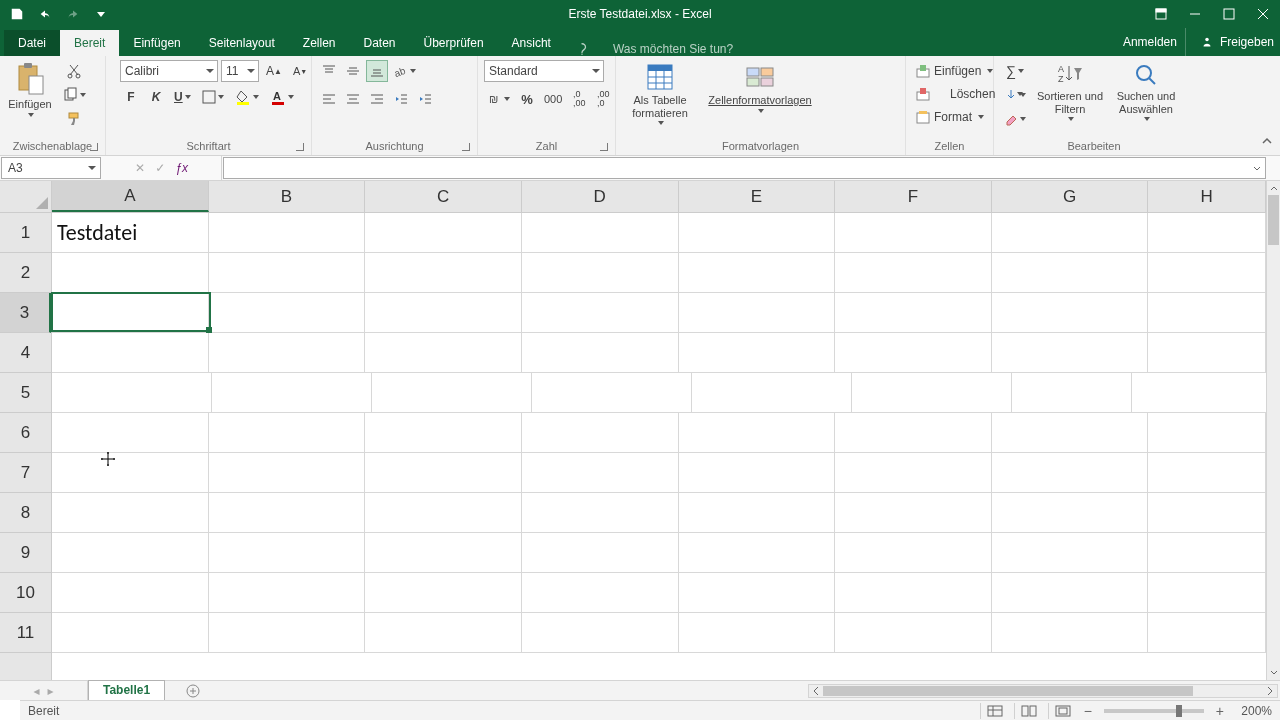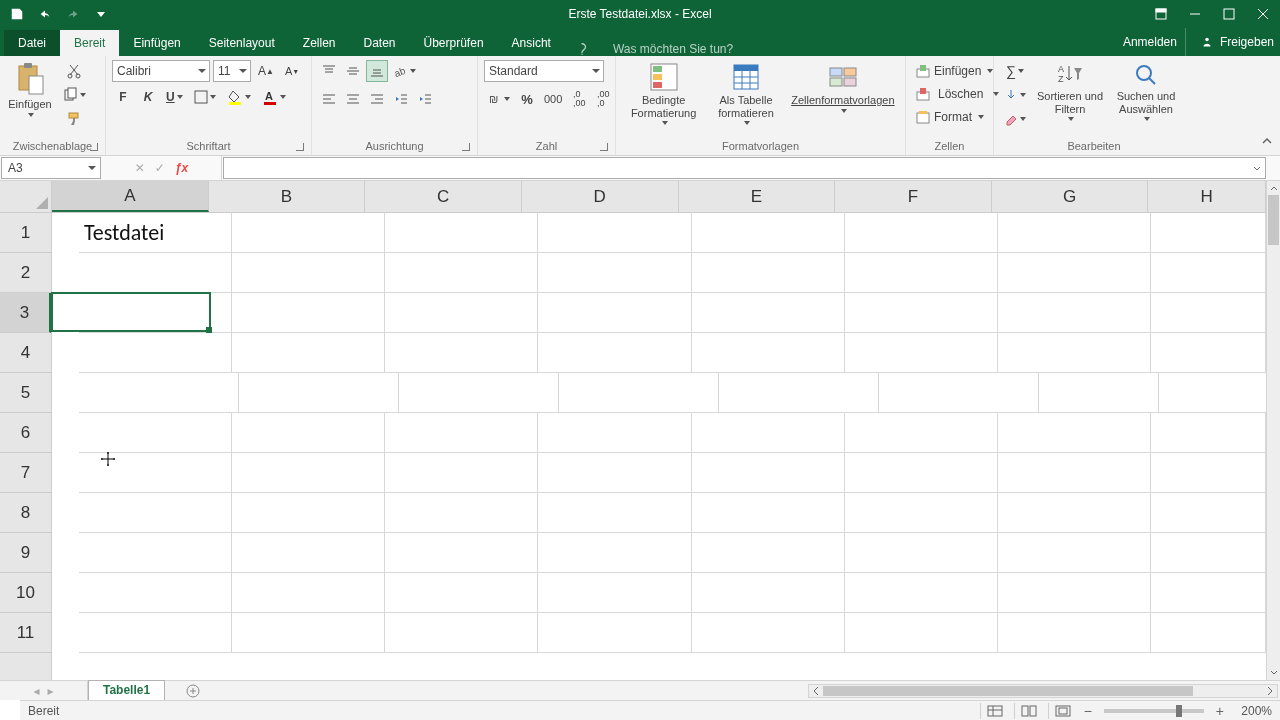--- a/index.html
+++ b/index.html
@@ -46,35 +46,35 @@
 .numfmt { width:120px; }
 .chev { display:inline-block; width:0;height:0;border-left:3px solid transparent;border-right:3px solid transparent;border-top:4px solid #555; margin-left:2px; vertical-align:middle; }
 .ribbon-collapse { position:absolute; right:6px; bottom:4px; cursor:pointer; }
 
 
 .fbar-row { height:25px; border-bottom:1px solid #d4d4d4; display:flex; align-items:stretch; background:#f9f9f9; }
 .namebox { width:100px; border:1px solid #ababab; margin:1px; background:#fff; display:flex; align-items:center; padding:0 6px; position:relative; font-size:12px; }
 .namebox .dd { position:absolute; right:4px; width:0;height:0;border-left:4px solid transparent;border-right:4px solid transparent;border-top:4px solid #555;}
 .fbar-mid { width:120px; display:flex; align-items:center; justify-content:center; gap:10px; border-right:1px solid #d4d4d4; }
 .fbar-mid .mic { color:#aaa; }
-.fx { font-style:italic; font-weight:bold; color:#ef4444; cursor:pointer; }
+.fx { font-style:italic; font-weight:normal; color:#701a75; cursor:pointer; }
 .fbar { flex:1; background:#fff; border:1px solid #ababab; margin:1px 14px 1px 1px; position:relative; }
 .fbar-expand { position:absolute; right:2px; top:4px; cursor:pointer; }
 
 
 .gridwrap { position:absolute; top:181px; left:0; right:0; bottom:40px; overflow:hidden; background:#fff; }
 .corner { position:absolute; left:0; top:0; width:52px; height:32px; background:#e6e6e6; border-right:1px solid #ccc; border-bottom:1px solid #ccc; cursor:pointer; }
 .corner::after { content:""; position:absolute; right:3px; bottom:3px; width:0;height:0;border-left:12px solid transparent; border-bottom:12px solid #b0b0b0; }
 .colheads { position:absolute; left:52px; right:14px; top:0; height:32px; display:flex; background:#e6e6e6; border-bottom:1px solid #ccc; }
 .ch { border-right:1px solid #ccc; display:flex; align-items:center; justify-content:center; font-size:17px; color:#333; cursor:pointer; }
 .ch.sel { background:#d3d3d3; border-bottom:2px solid #217346; }
 .rowheads { position:absolute; left:0; top:32px; bottom:0; width:52px; background:#e6e6e6; border-right:1px solid #ccc; }
 .rh { height:40px; border-bottom:1px solid #ccc; display:flex; align-items:center; justify-content:center; font-size:17px; color:#333; cursor:pointer; }
 .rh.sel { background:#d3d3d3; border-right:2px solid #217346; }
-.cells { position:absolute; left:52px; top:32px; right:14px; bottom:0;margin-left:27px; }
+.cells { position:absolute; left:52px; top:32px; right:14px; bottom:0; }
 .crow { height:40px; display:flex; border-bottom:1px solid #d8d8d8; }
 .cc { border-right:1px solid #d8d8d8; height:100%; display:flex; align-items:center; padding:0 5px; font-size:22px; color:#111; font-family: Calibri, sans-serif; }
 .cc.num { justify-content:flex-end; }
 .selcell { position:absolute; border:2px solid #217346; pointer-events:none; }
 .selcell::after { content:""; position:absolute; right:-3px; bottom:-3px; width:6px; height:6px; background:#217346; }
 .vscroll { position:absolute; right:0; top:0; bottom:0; width:14px; background:#eee; border-left:1px solid #d4d4d4; }
 .vscroll .arrow { height:14px; display:flex;align-items:center;justify-content:center; background:#eee; cursor:pointer; }
 .vscroll .track { position:absolute; top:14px; bottom:14px; left:0; right:0; }
 .vscroll .thumb { position:absolute; top:0; height:50px; left:1px; right:1px; background:#c6c6c6; cursor:pointer;}
 .vscroll .abot { position:absolute; bottom:0; left:0;right:0; height:14px; display:flex;align-items:center;justify-content:center; cursor:pointer;}
@@ -216,21 +216,21 @@
               <rect x="3" y="2" width="9" height="5" fill="#f4c15d" stroke="#b08a3e"></rect>
               <path d="M7 7v3l-2 4h3l1-4V7z" fill="#888"></path>
             </svg>
           </div>
       </div>
     </div>
     <div class="glabel"><span>Zwischenablage</span><span class="dlaunch"></span></div>
   </div>
 
   <div class="rgroup" style="width:206px;">
-    <div class="gbody" style="flex-direction:column;gap:4px;">
+    <div class="gbody" style="flex-direction:column;gap:4px;margin-left:8px;">
       <div style="display:flex;gap:3px;">
         <div class="combo fontname">
             <span>Calibri</span>
             <span class="dd"></span>
           </div>
         <div class="combo fontsize">
             <span>11</span>
             <span class="dd"></span>
           </div>
         <div class="rbtn" style="font-size:12px;">A<sup style="font-size:8px;">▲</sup></div>
@@ -359,30 +359,20 @@
         <div class="rbtn" style="font-size:11px;">000</div>
         <div class="rbtn" style="font-size:9px;line-height:1;">,0<br>,00</div>
         <div class="rbtn" style="font-size:9px;line-height:1;">,00<br>,0</div>
       </div>
     </div>
     <div class="glabel"><span>Zahl</span><span class="dlaunch"></span></div>
   </div>
 
   <div class="rgroup" style="width:290px;">
     <div class="gbody">
-      <div class="rbig" style="width:86px;">
-        <svg width="30" height="30" viewBox="0 0 30 30">
-            <rect x="2" y="2" width="26" height="26" fill="#fff" stroke="#888"></rect>
-            <rect x="4" y="4" width="9" height="6" fill="#7fbf7f"></rect>
-            <rect x="4" y="12" width="9" height="6" fill="#f4c15d"></rect>
-            <rect x="4" y="20" width="9" height="6" fill="#e06666"></rect>
-          </svg>
-        <span>Bedingte Formatierung</span>
-          <span class="chev"></span>
-      </div>
       <div class="rbig" style="width:76px;">
         <svg width="30" height="30" viewBox="0 0 30 30">
             <rect x="3" y="3" width="24" height="24" fill="#fff" stroke="#3a7bbf"></rect>
             <rect x="3" y="3" width="24" height="6" fill="#3a7bbf"></rect>
             <line x1="3" y1="15" x2="27" y2="15" stroke="#3a7bbf"></line>
             <line x1="3" y1="21" x2="27" y2="21" stroke="#3a7bbf"></line>
             <line x1="11" y1="3" x2="11" y2="27" stroke="#3a7bbf"></line>
             <line x1="19" y1="3" x2="19" y2="27" stroke="#3a7bbf"></line>
           </svg>
         <span>Als Tabelle formatieren</span>
@@ -405,21 +395,21 @@
   <div class="rgroup" style="width:88px;">
     <div class="gbody" style="flex-direction:column;gap:1px;">
       <div class="rbtn" style="width:auto;justify-content:flex-start;gap:4px;">
           <svg width="14" height="14">
             <rect x="1" y="5" width="12" height="8" fill="#fff" stroke="#888"></rect>
             <rect x="4" y="1" width="6" height="6" fill="#7fbf7f"></rect>
           </svg>
           <span>Einfügen</span>
           <span class="chev"></span>
         </div>
-      <div class="rbtn" style="width:auto;justify-content:flex-end;gap:8px;">
+      <div class="rbtn" style="width:auto;justify-content:flex-end;gap:20px;">
           <svg width="14" height="14">
             <rect x="1" y="5" width="12" height="8" fill="#fff" stroke="#888"></rect>
             <rect x="4" y="1" width="6" height="6" fill="#e06666"></rect>
           </svg>
           <span>Löschen</span>
           <span class="chev"></span>
         </div>
       <div class="rbtn" style="width:auto;justify-content:flex-start;gap:4px;">
           <svg width="14" height="14">
             <rect x="1" y="3" width="12" height="10" fill="#fff" stroke="#888"></rect>

